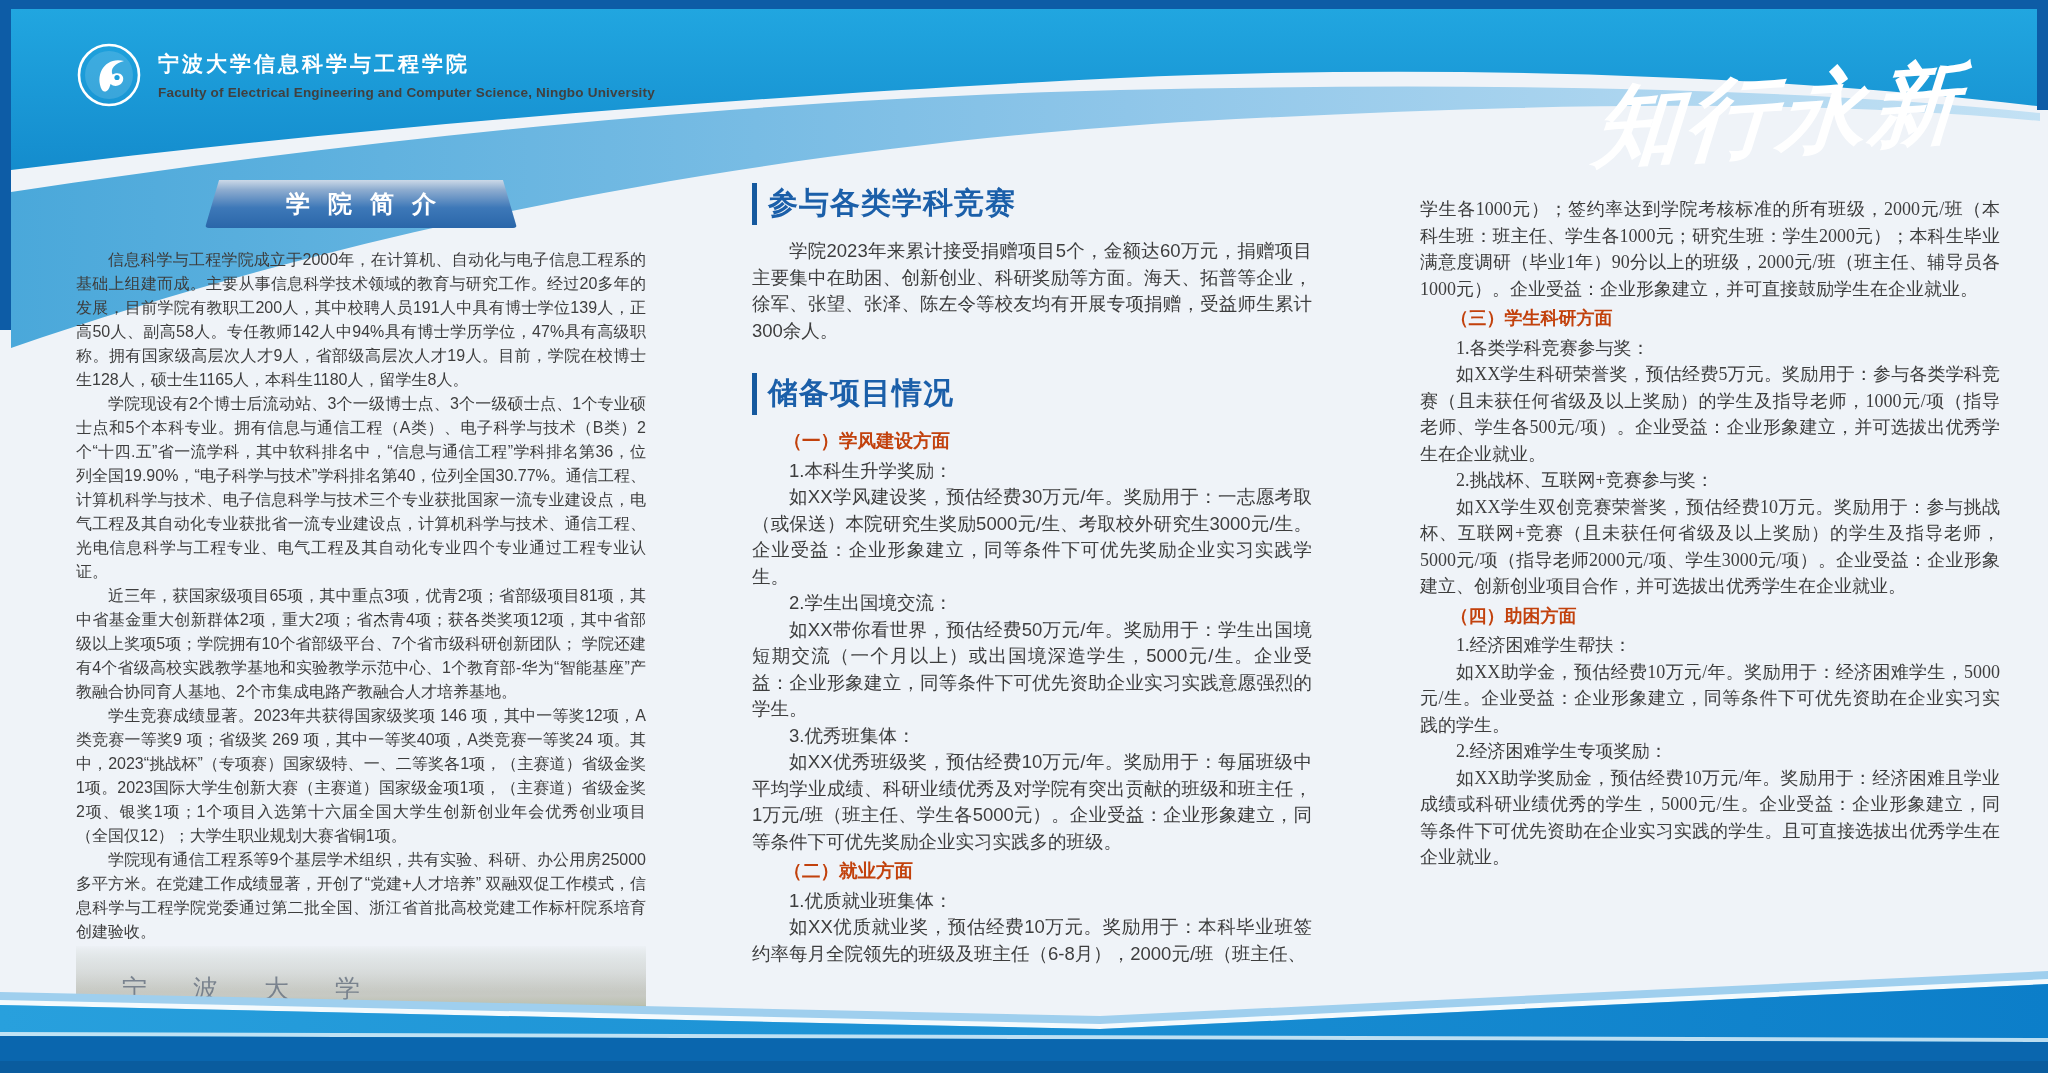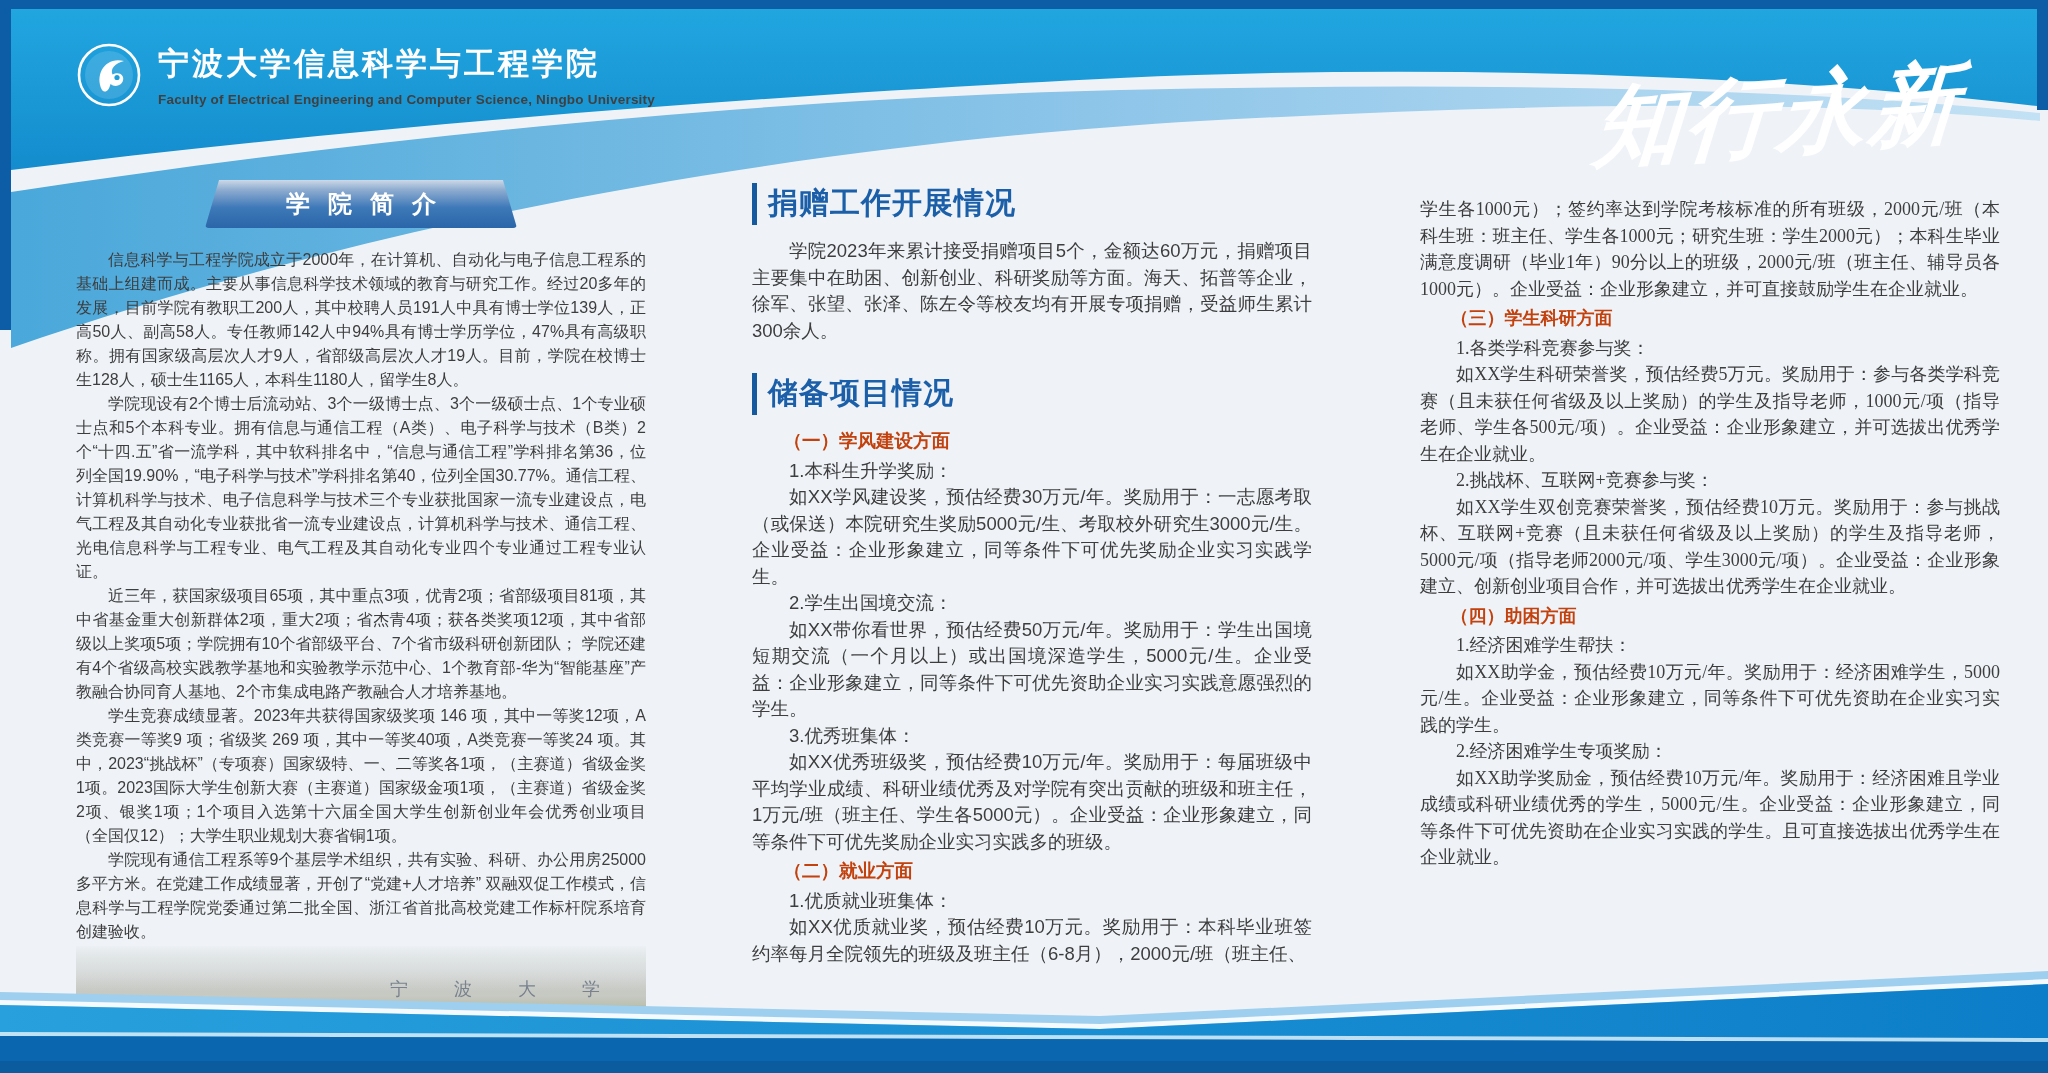--- a/index.html
+++ b/index.html
@@ -4,21 +4,21 @@
 <style>
   html,body{margin:0;padding:0;}
   .page{
     position:relative; width:2048px; height:1073px; overflow:hidden;
     background:#eff3f8;
     font-family:"Liberation Sans","DejaVu Sans",sans-serif;
   }
   
   .header-svg{position:absolute;left:0;top:0;}
   .brand{position:absolute;left:76px;top:42px;display:flex;align-items:center;gap:16px;}
-  .brand-text .cn{color:#fff;font-size:31px;font-weight:bold;letter-spacing:3px;}
+  .brand-text .cn{color:#fff;font-size:21px;font-weight:bold;letter-spacing:3px;}
   .brand-text .en{color:#404040;font-size:13.5px;font-weight:bold;margin-top:7px;letter-spacing:.2px;}
   .slogan{
     position:absolute;right:86px;top:56px;color:#ffffff;
     font-family:"DejaVu Serif","Liberation Serif",serif;
     font-style:italic;font-weight:bold;font-size:88px;letter-spacing:4px;
     transform:rotate(-4deg) skewX(-8deg);
   }
   
   .col{position:absolute;color:#3d3d3d;}
   .col1{left:76px;top:170px;width:570px;font-size:16px;line-height:24px;}
@@ -54,22 +54,22 @@
   .sec-head.second{margin-top:26px;}
   .sec-head .head-text{position:relative;}
   
   .photo{
     position:relative;margin-top:2px;height:92px;width:100%;overflow:hidden;
     background:
       linear-gradient(180deg,rgba(239,243,248,.97) 0%,rgba(239,243,248,.6) 24%,rgba(239,243,248,0) 50%),
       linear-gradient(180deg,#9fab9a 0%,#b4bab0 16%,#c2c5bf 30%,#c7c9c3 54%,#bcc1b1 64%,#84976d 74%,#6f8a58 84%,#8aa171 93%,#95aa80 100%);
   }
   .photo-text{
-    position:absolute;left:0;right:0;top:34%;text-align:right;
-    color:#65707f;font-size:18px;letter-spacing:46px;text-indent:46px;opacity:.8;
+    position:absolute;left:0;right:0;top:34%;text-align:left;
+    color:#65707f;font-size:25px;letter-spacing:46px;text-indent:46px;opacity:.8;
     font-family:"DejaVu Serif","Liberation Serif",serif;
   }
   
   .footer-svg{position:absolute;left:0;bottom:0;}
 </style>
 </head>
 <body>
 
 <div class="page">
 
@@ -118,21 +118,21 @@
     <p class="para">学院现有通信工程系等9个基层学术组织，共有实验、科研、办公用房25000多平方米。在党建工作成绩显著，开创了“党建+人才培养” 双融双促工作模式，信息科学与工程学院党委通过第二批全国、浙江省首批高校党建工作标杆院系培育创建验收。</p>
     <div class="photo">
       <div class="photo-text">宁波大学</div>
     </div>
   </div>
 
   <div class="col col2">
     <h2 class="sec-head">
       <span class="bar"></span>
       <span class="shadow-shape"></span>
-      <span class="head-text">捐赠工作开展情况</span>
+      <span class="head-text">参与各类学科竞赛</span>
     </h2>
     <p class="para">学院2023年来累计接受捐赠项目5个，金额达60万元，捐赠项目主要集中在助困、创新创业、科研奖励等方面。海天、拓普等企业，徐军、张望、张泽、陈左令等校友均有开展专项捐赠，受益师生累计300余人。</p>
 
     <h2 class="sec-head second">
       <span class="bar"></span>
       <span class="shadow-shape"></span>
       <span class="head-text">储备项目情况</span>
     </h2>
     <p class="subhead">（一）学风建设方面</p>
     <p class="item">1.本科生升学奖励：</p>

